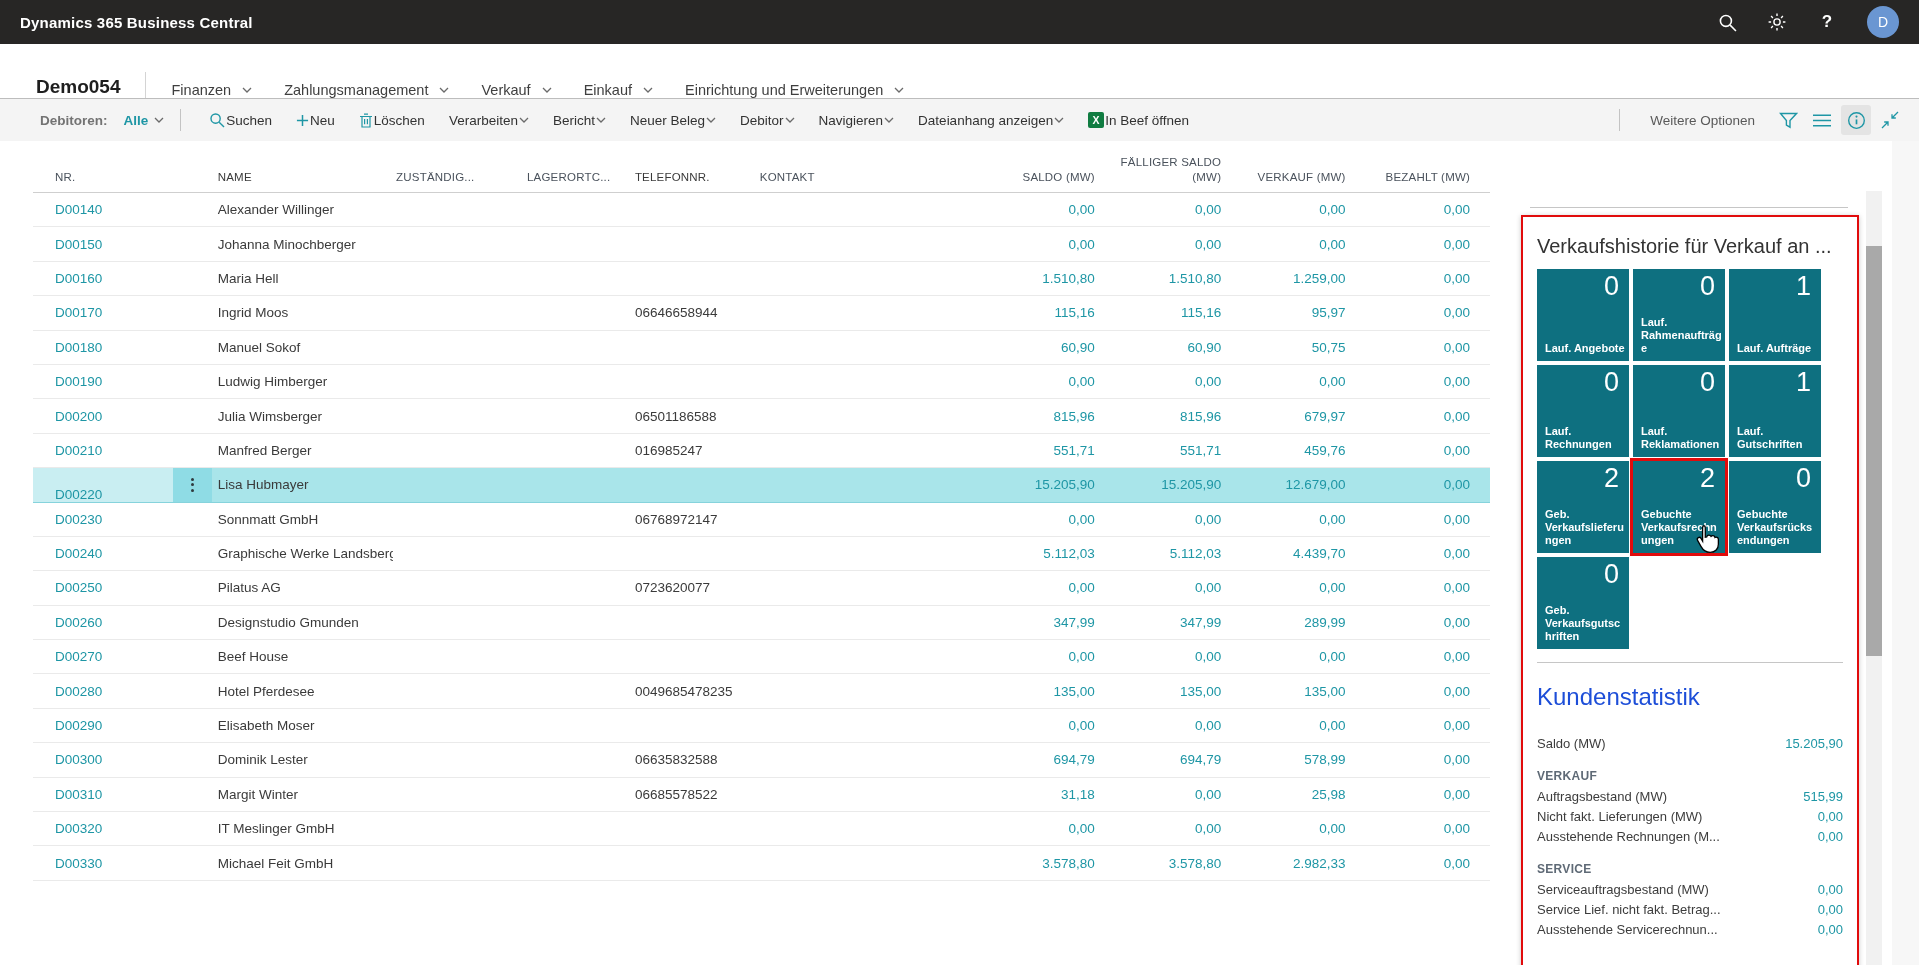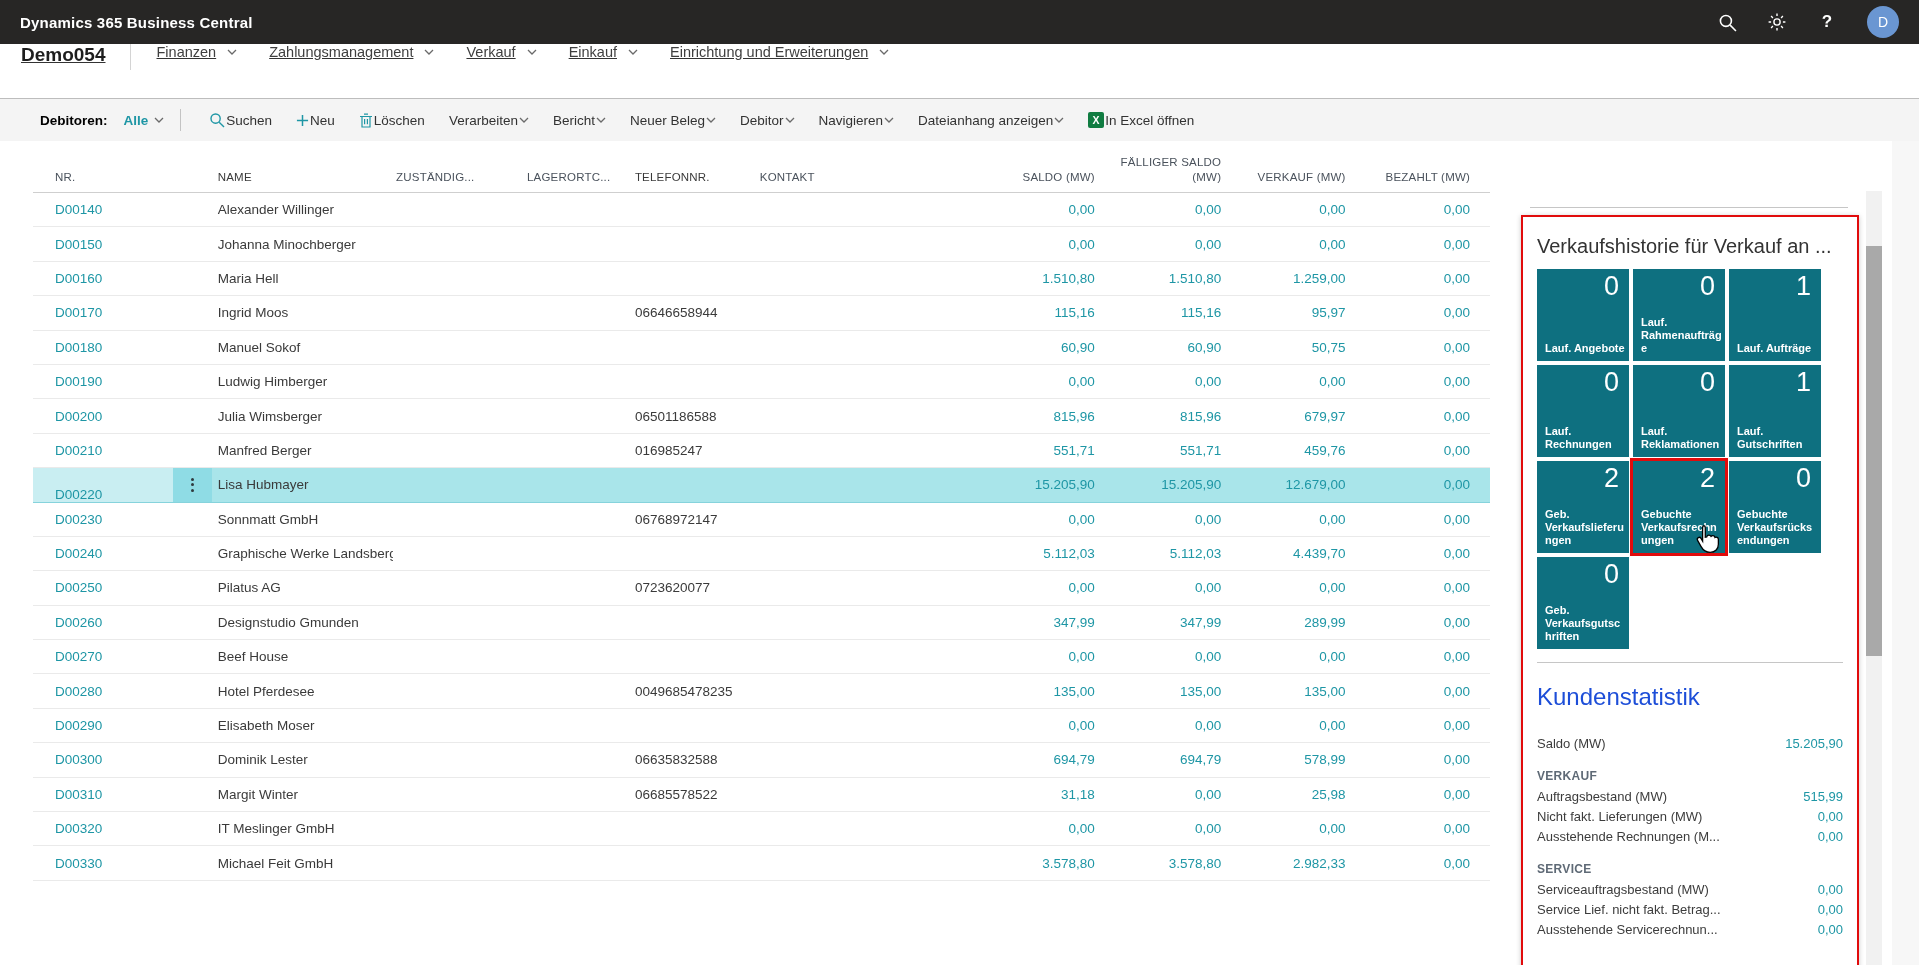--- a/index.html
+++ b/index.html
@@ -11,30 +11,30 @@
           display:flex;align-items:center;padding:0 20px;box-sizing:border-box;gap:9px;}
   .topbar .title{color:#fff;font-size:15px;font-weight:700;letter-spacing:.2px;}
   .topbar .right{margin-left:auto;display:flex;align-items:center;gap:30px;}
   .topbar .tb-ic{width:20px;height:20px;display:flex;align-items:center;justify-content:center;cursor:pointer;}
   .topbar .help{color:#fff;font-size:17px;font-weight:700;}
   .avatar{width:32px;height:32px;border-radius:50%;background:#6a96d2;color:#fff;
           display:flex;align-items:center;justify-content:center;font-size:14px;font-weight:400;cursor:pointer;}
 
   
   .navrow{position:absolute;left:0;top:44px;right:0;height:54px;background:#fff;
-          display:flex;align-items:flex-start;padding-left:21px;box-sizing:border-box;text-decoration:underline;}
+          display:flex;align-items:flex-end;padding-left:36px;box-sizing:border-box;}
   .navrow .company{font-size:19px;font-weight:700;color:#1e1e1e;margin-right:24px;cursor:pointer;}
   .navrow .vsep{width:1px;height:26px;background:#d4d4d4;margin-right:10px;}
   .nav-item{display:flex;align-items:center;gap:11px;padding:0 16px;font-size:14.5px;color:#3f3f3f;cursor:pointer;}
 
   
   .toolbar{position:absolute;left:0;top:98px;right:0;height:42px;background:#f4f4f4;
            border-top:1px solid #bdbdbd;border-bottom:1px solid #9f9f9f;box-sizing:content-box;
            display:flex;align-items:center;padding:0 14px 0 40px;font-size:13.5px;color:#323232;}
-  .toolbar .caption{font-weight:700;color:#000000;margin-right:16px;}
+  .toolbar .caption{font-weight:700;color:#737373;margin-right:16px;}
   .toolbar .filter{display:flex;align-items:center;gap:6px;color:#1e96a5;font-weight:700;cursor:pointer;}
   .toolbar .vsep{width:1px;height:22px;background:#c3c3c3;margin:0 16px;}
   .tb-action{display:flex;align-items:center;gap:1px;padding:0 12px;cursor:pointer;white-space:nowrap;}
   .toolbar .rightgrp{margin-left:auto;display:flex;align-items:center;}
   .toolbar .more{color:#595959;padding:0 14px;cursor:pointer;}
   .view-ic{width:30px;height:30px;display:flex;align-items:center;justify-content:center;border-radius:3px;cursor:pointer;margin-left:4px;}
   .view-ic.active{background:#e4e4e4;}
   .icon{display:inline-flex;align-items:center;justify-content:center;line-height:0;}
 
   
@@ -253,23 +253,49 @@
             </svg>
           </span>
         </div>
         <div class="tb-action">
           <span class="icon">
             <svg width="16" height="16" viewBox="0 0 16 16">
               <rect width="16" height="16" rx="2" fill="#107c41"></rect>
               <text x="8" y="12" font-size="10.5" font-weight="bold" fill="#fff" text-anchor="middle" font-family="Liberation Sans,sans-serif">X</text>
             </svg>
           </span>
-          <span>In Excel öffnen</span>
+          <span>In Beef öffnen</span>
         </div>
       </div>
+    <div class="rightgrp">
+      <span class="vsep"></span>
+      <span class="more">Weitere Optionen</span>
+      <span class="view-ic">
+        <svg width="19" height="17" viewBox="0 0 19 17" fill="none" stroke="#1e96a5" stroke-width="1.4">
+            <path d="M1.5 1.5h16L11 8.6v6.6l-3.6-2V8.6z"></path>
+          </svg>
+      </span>
+      <span class="view-ic">
+        <svg width="18" height="13" viewBox="0 0 18 13" stroke="#1e96a5" stroke-width="1.6">
+            <path d="M0 1.2h18M0 6.5h18M0 11.8h18"></path>
+          </svg>
+      </span>
+      <span class="view-ic active">
+        <svg width="19" height="19" viewBox="0 0 18 18" fill="none">
+            <circle cx="9" cy="9" r="7.4" stroke="#1e96a5" stroke-width="1.3"></circle>
+            <path d="M9 8v4.6" stroke="#1e96a5" stroke-width="1.6"></path>
+            <circle cx="9" cy="5.3" r="1" fill="#1e96a5"></circle>
+          </svg>
+      </span>
+      <span class="view-ic">
+        <svg width="18" height="18" viewBox="0 0 18 18" fill="none" stroke="#1e96a5" stroke-width="1.3">
+            <path d="M17 1l-6 6M11 3.2V7h3.8M1 17l6-6M7 14.8V11H3.2"></path>
+          </svg>
+      </span>
+    </div>
   </div>
 
   <div class="main">
 
     <div class="table">
       <div class="thead" id="thead">
           <div class="cell c-nr">NR.</div>
           <div class="cell c-opt"></div>
           <div class="cell c-name">NAME</div>
           <div class="cell c-zust">ZUSTÄNDIG...</div>

